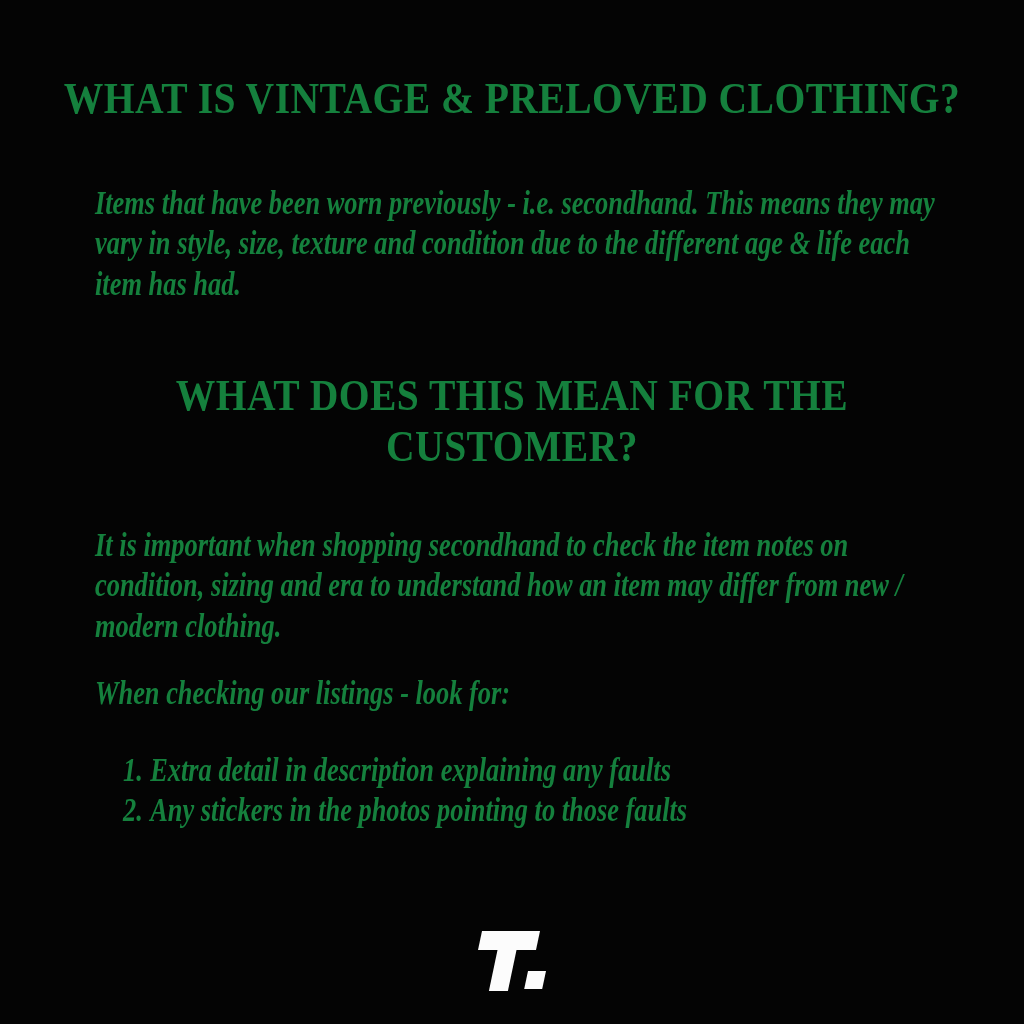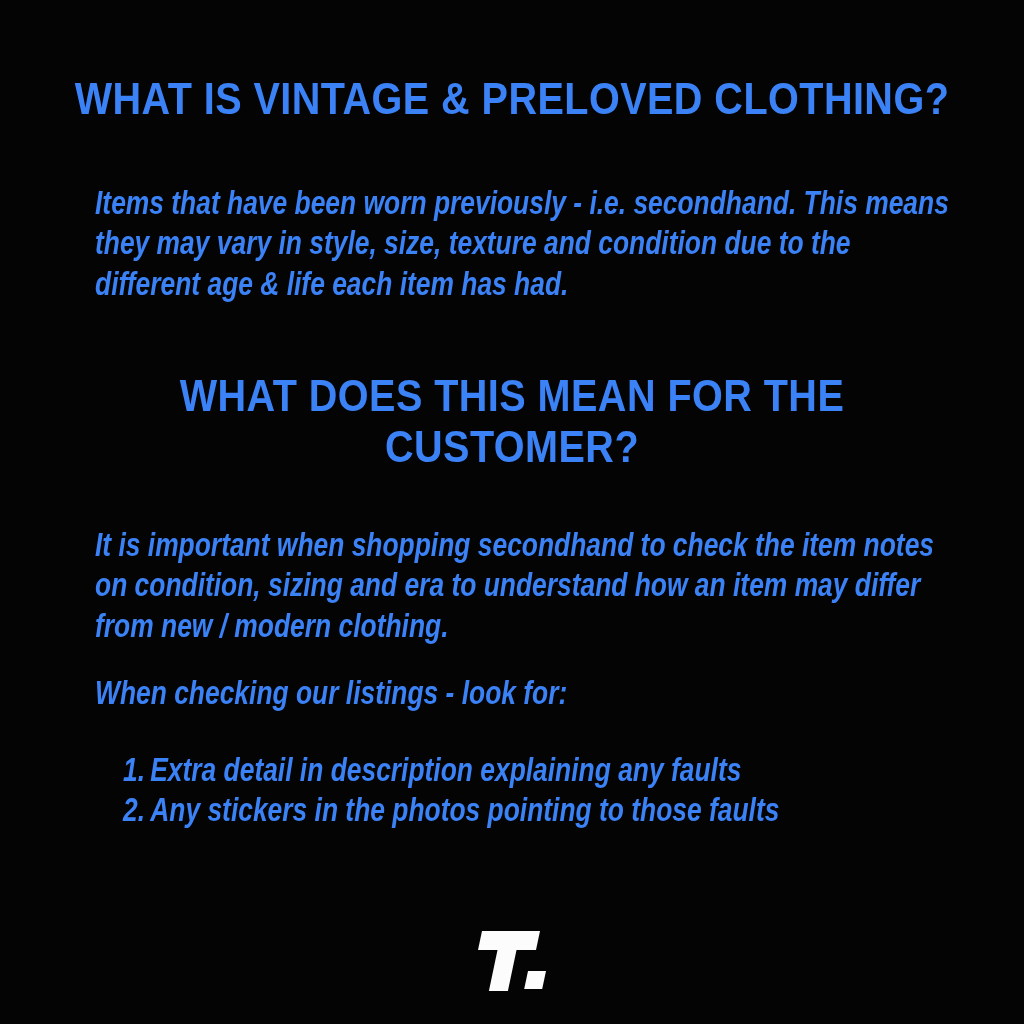--- a/index.html
+++ b/index.html
@@ -6,22 +6,22 @@
     margin: 0;
     padding: 0;
     background: #000;
   }
   .canvas {
     position: relative;
     width: 1024px;
     height: 1024px;
     background: #040404;
     overflow: hidden;
-    color: #3b82f6;
-    font-family: Liberation Sans, sans-serif;
+    color: #15803d;
+    font-family: Liberation Serif, serif;
   }
   .heading {
     position: absolute;
     left: 50%;
     margin: 0;
     font-weight: 700;
     font-size: 45px;
     line-height: 1.14;
     letter-spacing: 0.5px;
     text-align: center;

